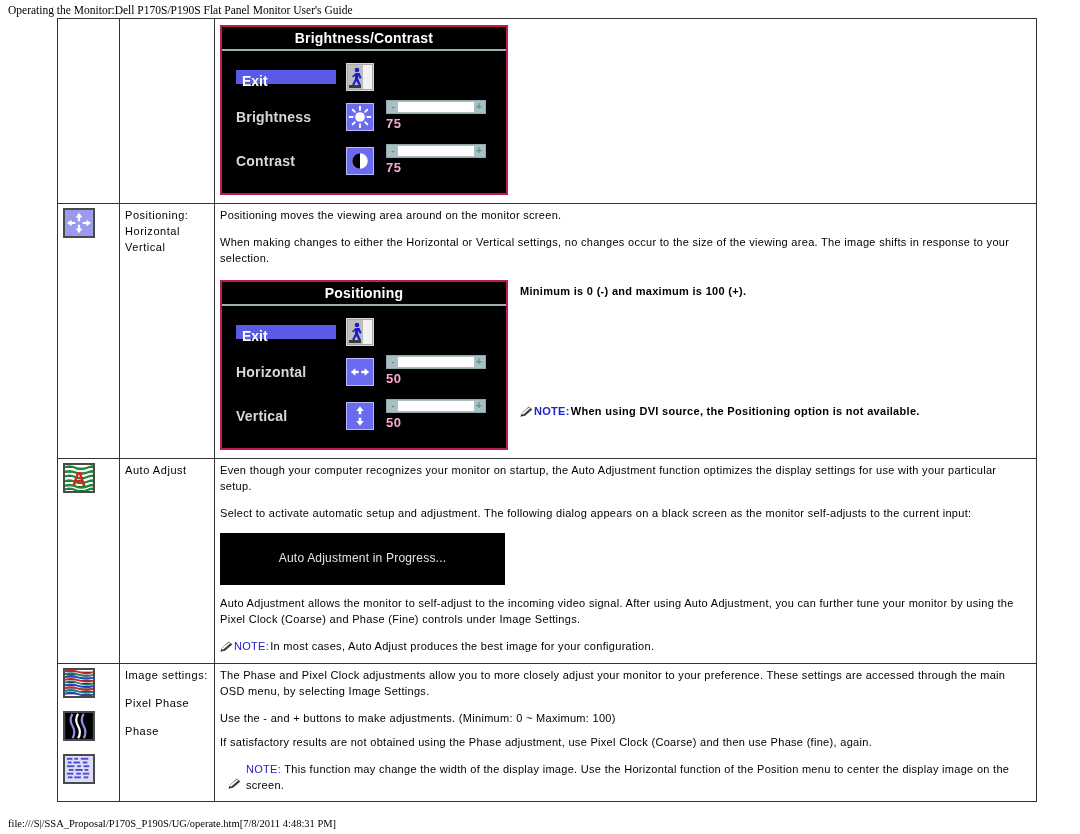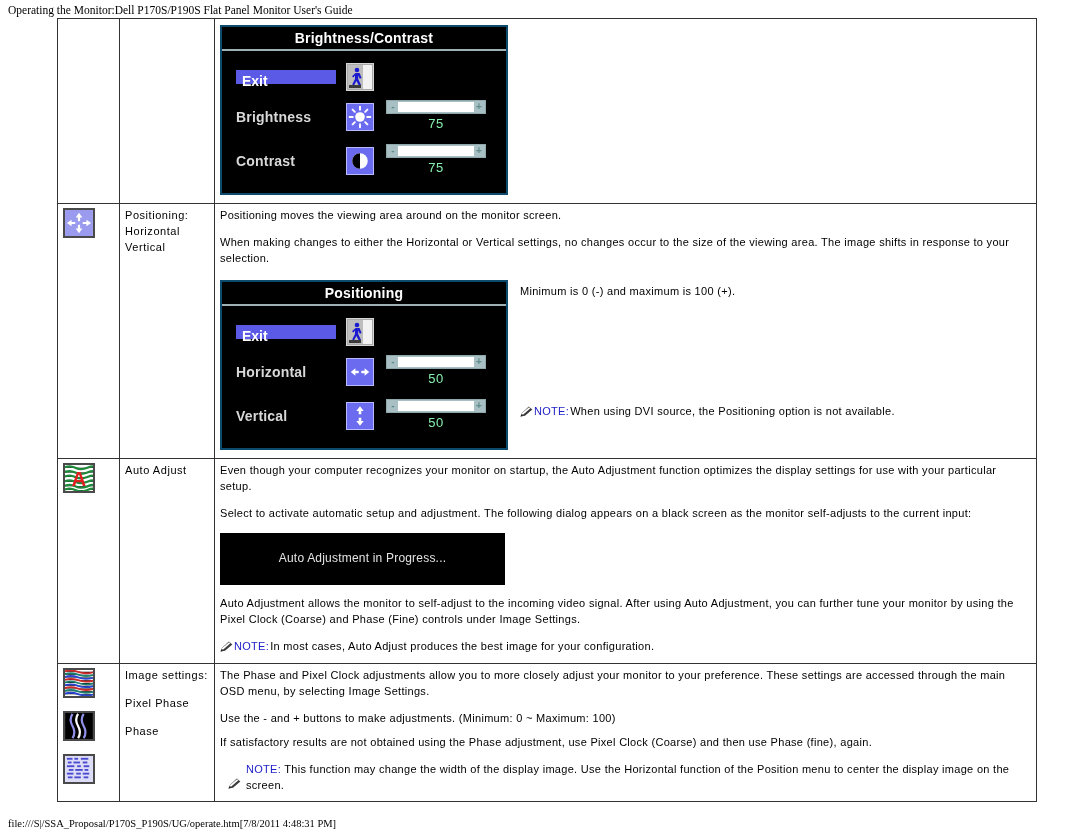--- a/index.html
+++ b/index.html
@@ -57,21 +57,21 @@
   
   .pencil{
     width:13px;height:12px;flex:0 0 13px;margin-top:2px;
     position:relative;display:inline-block;
   }
   .pencil svg{display:block;}
 
   
   .osd{
     background:#000;
-    border:2px solid #0c4a6e;
+    border:2px solid #be185d;
     box-sizing:border-box;
     width:288px;
     font-family:"Liberation Sans", sans-serif;
     position:relative;
     margin-top:2px;
   }
   .osd-title{
     height:22px;line-height:22px;
     text-align:center;color:#ffffff;
     font-size:14px;font-weight:bold;
@@ -119,43 +119,43 @@
   .slider .minus,.slider .plus{
     color:#5f8b8b;font-size:10px;font-weight:bold;
     width:8px;text-align:center;flex:0 0 8px;line-height:10px;
   }
   .slider-track{
     flex:1;height:10px;background:#ffffff;position:relative;
     border:0;margin:0 1px;
   }
   .slider-fill{height:100%;background:#8a8a8a;}
   .slider-val{
-    text-align:center;color:#86efac;
-    font-size:13px;font-weight:normal;margin-top:1px;
+    color:#f9a8d4;
+    font-size:13px;font-weight:bold;margin-top:1px;
     letter-spacing:.5px;
   }
 
   
   .auto-dialog{
     width:285px;height:52px;background:#000;
     display:flex;align-items:center;justify-content:center;
     color:#e3e3e3;font-size:12px;letter-spacing:.2px;
     margin:2px 0 0 0;
   }
 
   
   .thumb{
     width:32px;height:30px;border:2px solid #4a4a4a;
     box-sizing:border-box;display:block;position:relative;overflow:hidden;
   }
   .thumb + .thumb{margin-top:13px;}
   .thumb svg{display:block;width:100%;height:100%;}
 
   .desc-flex{display:flex;align-items:flex-start;gap:12px;}
-  .desc-flex .right-col{padding-top:6px;flex:1;}
+  .desc-flex .right-col{padding-top:6px;flex:1;font-weight:bold;}
   .right-note{margin-top:104px;}
 </style>
 </head>
 <body>
 
 <div class="page-header">Operating the Monitor:Dell P170S/P190S Flat Panel Monitor User's Guide</div>
 
 <table class="doc-table">
   <colgroup>
     <col class="col-icon">

